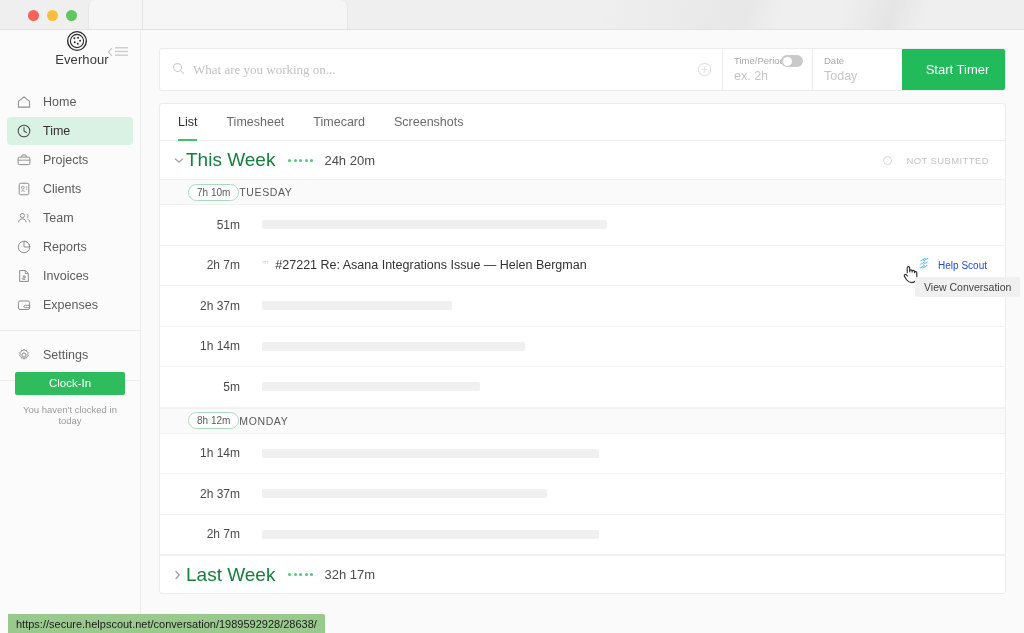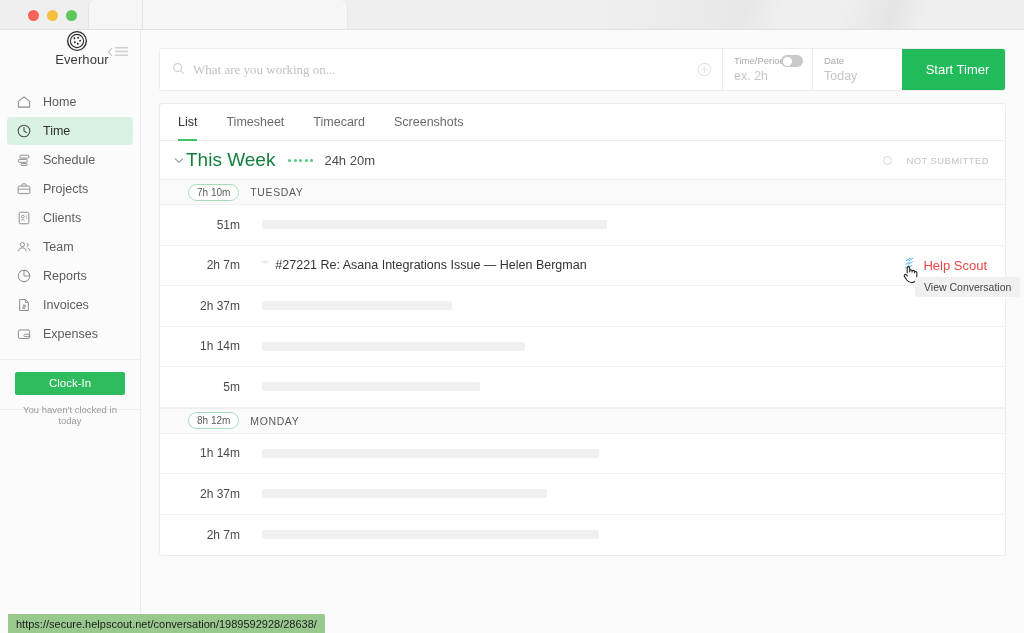--- a/index.html
+++ b/index.html
@@ -123,31 +123,31 @@
   .ns-circle { width: 9px; height: 9px; border-radius: 50%; border: 1.5px solid #d6d6d6; margin-right: 5px; }
 
   .day-head {
     display: flex; align-items: center; height: 26px; background: #fafafa;
     border-top: 1px solid #f0f0f0; border-bottom: 1px solid #f0f0f0; padding-left: 28px;
   }
   .day-badge {
     border: 1px solid #a9dcbf; color: #5b5b5b; border-radius: 10px;
     font-size: 10px; padding: 2px 8px; background: #fff;
   }
-  .day-name { font-size: 10.5px; color: #595959; letter-spacing: .6px; margin-left: 11px; }
+  .day-name { font-size: 10.5px; color: #595959; letter-spacing: .6px; }
 
   .row { display: flex; align-items: center; height: 40.5px; border-bottom: 1px solid #f2f2f2; padding: 0 18px 0 0; position: relative; }
   .row:last-child { border-bottom: 0; }
   .row-dur { width: 80px; text-align: right; font-size: 12px; color: #4a4a4a; flex: 0 0 80px; }
   .row-body { flex: 1 1 auto; margin-left: 22px; display: flex; align-items: center; }
   .quote { color: #d8d8d8; font-size: 11px; margin-right: 8px; letter-spacing: -1px; }
   .row-text { font-size: 12.5px; color: #333; }
   .skeleton { height: 9px; border-radius: 2px; background: #f0f0f1; }
   .hs { margin-left: auto; display: flex; align-items: center; gap: 7px; cursor: pointer; }
-  .hs-label { font-size: 13px; color: #ef4444; }
+  .hs-label { font-size: 10px; color: #1d4ed8; }
   .tooltip {
     position: absolute; background: #f0f0f0; color: #444; font-size: 10.5px;
     padding: 4px 9px; border-radius: 2px; white-space: nowrap;
   }
   .cursor-hand { position: absolute; pointer-events: none; }
 
   .statusbar {
     position: absolute; left: 8px; bottom: 0; height: 19px; display: flex; align-items: center;
     padding: 0 8px; background: #9ac98e; color: #1c1c1c; font-size: 11px;
     border-top-right-radius: 2px;
@@ -209,30 +209,20 @@
           <svg viewBox="0 0 20 20" width="16" height="16">
               <circle cx="10" cy="10" r="7.3" fill="none" stroke="currentColor" stroke-width="1.3"></circle>
               <path d="M10 5.6 L10 10 L13 11.8" fill="none" stroke="currentColor" stroke-width="1.3" stroke-linecap="round"></path>
             </svg>
         </span>
         <span class="nav-label">Time</span>
       </div>
       <div class="nav-item">
         <span class="nav-icon">
           <svg viewBox="0 0 20 20" width="16" height="16">
-            <rect x="5" y="4" width="11" height="3.6" rx="1" fill="none" stroke="currentColor" stroke-width="1.2"></rect>
-            <rect x="3" y="9.3" width="11" height="3.6" rx="1" fill="none" stroke="currentColor" stroke-width="1.2"></rect>
-            <rect x="6" y="14.5" width="8" height="2.3" rx="1" fill="none" stroke="currentColor" stroke-width="1.2"></rect>
-          </svg>
-        </span>
-        <span class="nav-label">Schedule</span>
-      </div>
-      <div class="nav-item">
-        <span class="nav-icon">
-          <svg viewBox="0 0 20 20" width="16" height="16">
             <rect x="2.6" y="6.4" width="14.8" height="9.4" rx="2" fill="none" stroke="currentColor" stroke-width="1.25"></rect>
             <path d="M7.3 6.2 V5 a1.4 1.4 0 0 1 1.4-1.4h2.6A1.4 1.4 0 0 1 12.7 5 v1.2" fill="none" stroke="currentColor" stroke-width="1.25"></path>
             <path d="M2.8 10.2 H17.2" stroke="currentColor" stroke-width="1.1" fill="none"></path>
           </svg>
         </span>
         <span class="nav-label">Projects</span>
       </div>
       <div class="nav-item">
         <span class="nav-icon">
           <svg viewBox="0 0 20 20" width="16" height="16">
@@ -439,17 +429,33 @@
           <span class="skeleton" style="width:285px"></span>
         </span>
       </div>
       <div class="row">
         <span class="row-dur">2h 7m</span>
         <span class="row-body">
           <span class="skeleton" style="width:337px"></span>
         </span>
       </div>
 
+      <div class="group-head" style="border-top:1px solid #f0f0f0;">
+        <span class="chev">
+          <svg width="7" height="10" viewBox="0 0 7 10">
+              <path d="M1.6 1 L5.2 5 L1.6 9" fill="none" stroke="#9a9a9a" stroke-width="1.2"></path>
+            </svg>
+        </span>
+        <span class="group-title">Last Week</span>
+        <span class="dots5">
+            <i></i>
+            <i></i>
+            <i></i>
+            <i></i>
+            <i></i>
+          </span>
+        <span class="group-total">32h 17m</span>
+      </div>
     </div>
   </div>
 
   <div class="statusbar">https://secure.helpscout.net/conversation/1989592928/28638/</div>
 </div>
 
 </body></html>

